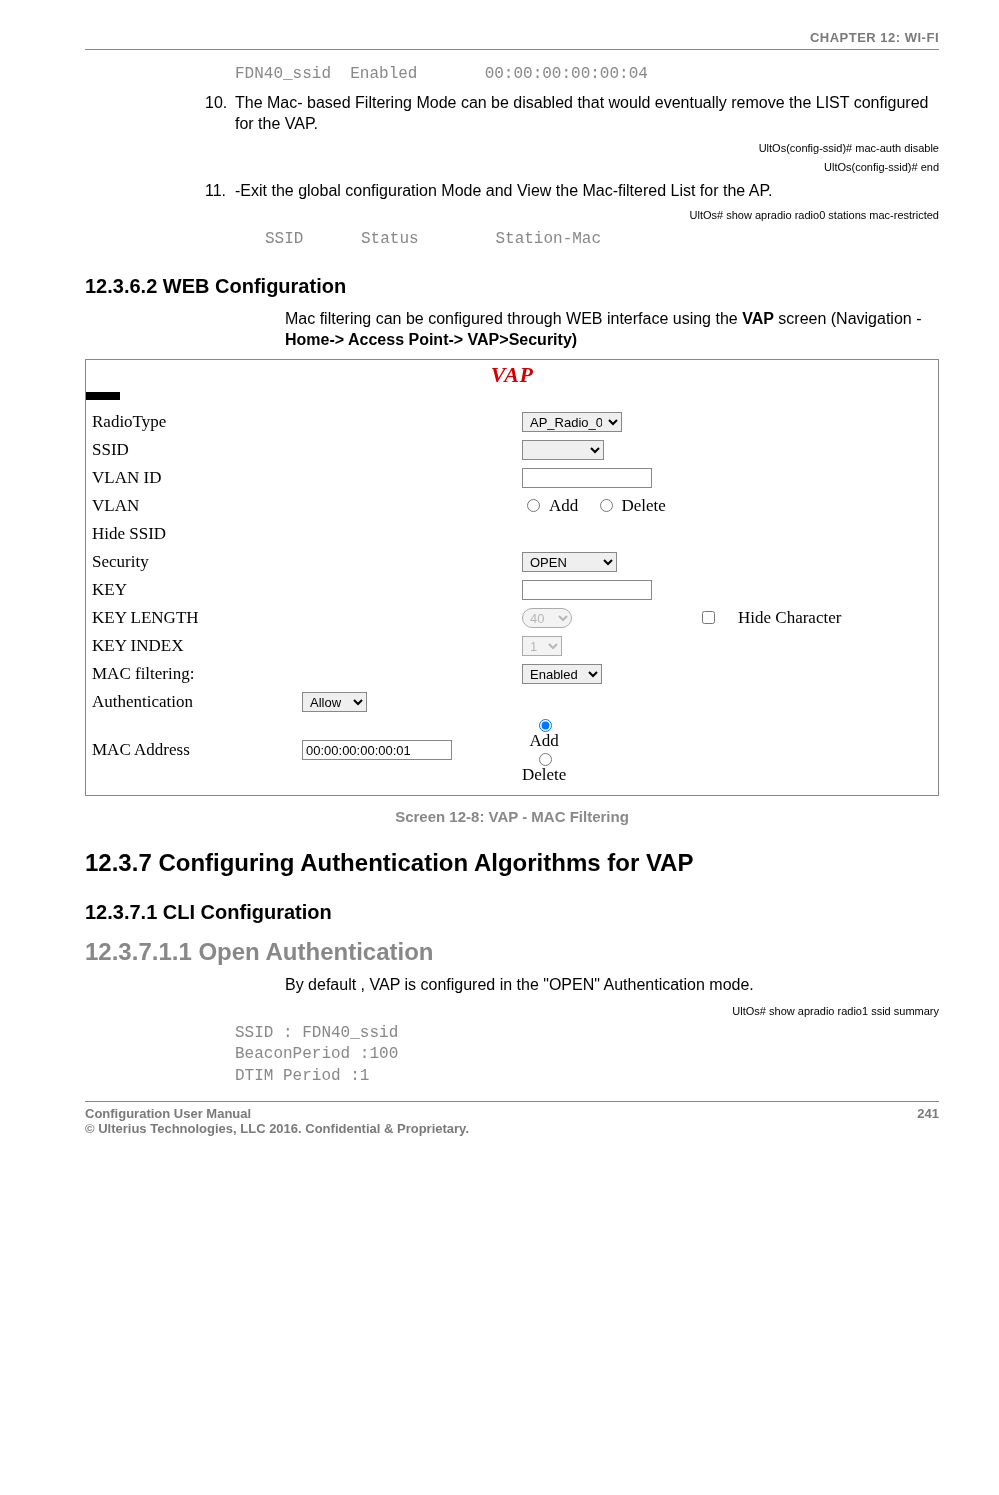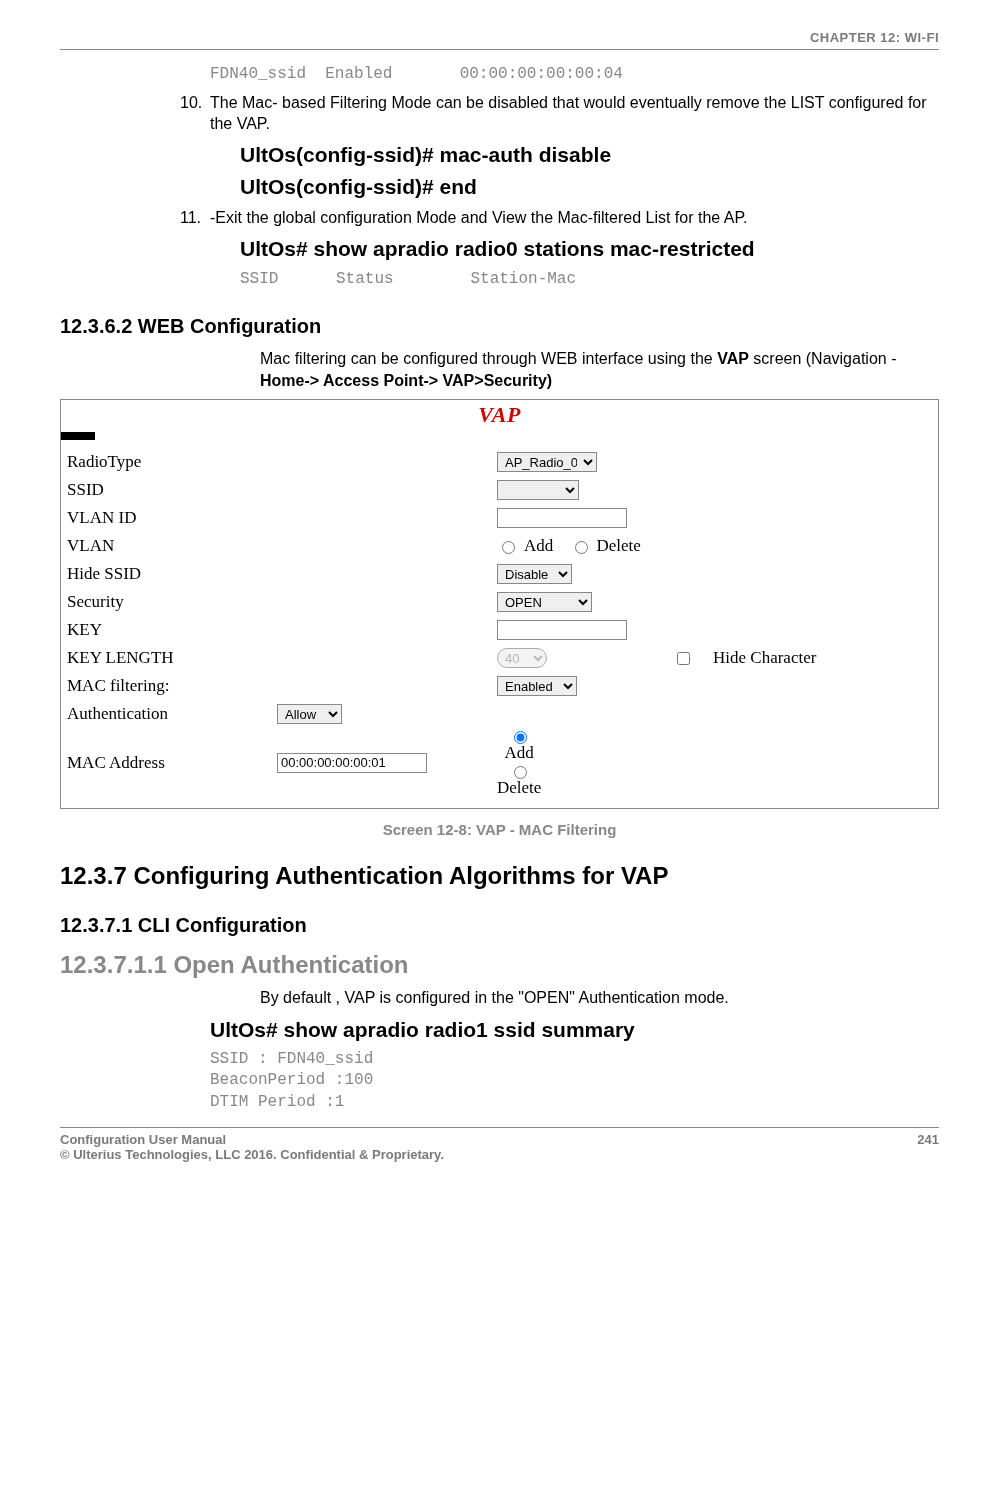--- a/index.html
+++ b/index.html
@@ -4,21 +4,21 @@
 <style>
   body {
     margin: 0;
     padding: 0;
     font-family: Arial, Helvetica, sans-serif;
     background: #fff;
     color: #000;
     width: 999px;
   }
   .page {
-    padding: 30px 60px 20px 60px;
+    padding: 30px 60px 20px 85px;
     box-sizing: border-box;
   }
   .chapter-header {
     text-align: right;
     color: #7a7a7a;
     font-weight: bold;
     font-size: 13px;
     letter-spacing: 0.5px;
     margin-bottom: 4px;
   }
@@ -54,24 +54,25 @@
   }
   ol.steps > li .num {
     position: absolute;
     left: 0;
     top: 0;
   }
   .cmd-block {
     margin: 6px 0 6px 30px;
   }
   .cmd-block .bold {
-    font-weight: bold;
-    font-size: 21px;
+    font-weight: normal;
+    font-size: 11px;
     display:block;
     margin-bottom:4px;
+    text-align:right;
   }
   h3.sec {
     font-size: 20px;
     font-weight: bold;
     margin: 24px 0 10px 0;
   }
   h2.sec {
     font-size: 24px;
     font-weight: bold;
     margin: 24px 0 12px 0;
@@ -130,21 +131,21 @@
   }
   .form-mid {
     width: 220px;
     flex-shrink: 0;
     display:flex;
     align-items:center;
   }
   .form-ctrl {
     flex: 1;
     display: flex;
-    align-items: center;
+    align-items: flex-start;
     gap: 6px;
     font-family: Arial, sans-serif;
     font-size: 13px;
   }
   select, input[type="text"] {
     font-family: Arial, sans-serif;
     font-size: 13px;
     padding: 1px 3px;
     border: 1px solid #888;
     background: #efefef;
@@ -253,23 +254,20 @@
           <span>Add</span>
           &nbsp;
           <input type="radio" name="vlan" style="">
           <span>Delete</span>
         </div>
       </div>
 
       <div class="form-row">
         <div class="form-label">Hide SSID</div>
         <div class="form-mid"></div>
-        <div class="form-ctrl">
-          <select style="width:75px;"><option>Disable</option></select>
-        </div>
       </div>
 
       <div class="form-row">
         <div class="form-label">Security</div>
         <div class="form-mid"></div>
         <div class="form-ctrl">
           <select style="width:95px;"><option>OPEN</option></select>
         </div>
       </div>
 
@@ -286,20 +284,27 @@
         <div class="form-mid"></div>
         <div class="form-ctrl">
           <select disabled="" style="width:50px; color:#999;border-radius:10px;"><option>40</option></select>
           <span class="hide-char">
             <input type="checkbox" style="">
             <span>Hide Character</span>
           </span>
         </div>
       </div>
 
+      <div class="form-row">
+        <div class="form-label">KEY INDEX</div>
+        <div class="form-mid"></div>
+        <div class="form-ctrl">
+          <select disabled="" style="width:40px; color:#999;"><option>1</option></select>
+        </div>
+      </div>
 
       <div class="form-row">
         <div class="form-label">MAC filtering:</div>
         <div class="form-mid"></div>
         <div class="form-ctrl">
           <select style="width:80px;"><option>Enabled</option></select>
         </div>
       </div>
 
       <div class="form-row">

